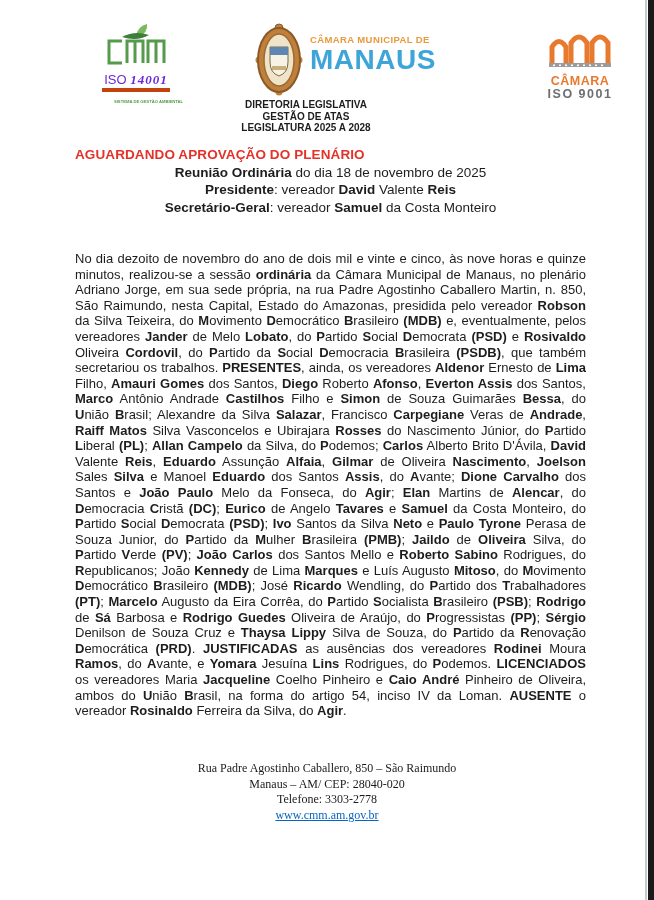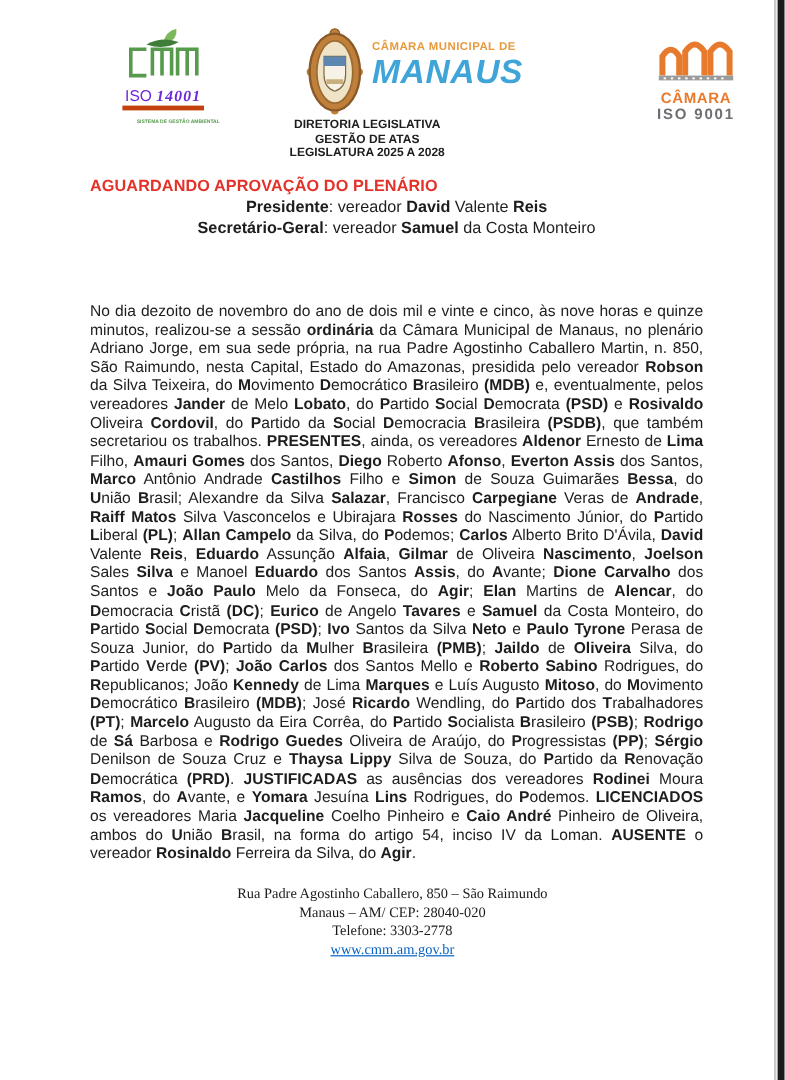--- a/index.html
+++ b/index.html
@@ -13,39 +13,39 @@
   .logo-left{position:absolute;left:82px;top:24px;width:108px;text-align:center;}
   .iso14001-text{color:#6d28d9;font-size:13px;line-height:14px;margin-top:-2px;
                  border-bottom:4px solid #c2410c;display:inline-block;padding:0 2px 1px;}
   .iso14001-text .num{font-family:"Liberation Serif",serif;font-style:italic;font-weight:bold;letter-spacing:1px;}
   .iso14001-sub{color:#569a4c;font-weight:bold;font-size:8px;line-height:8px;white-space:nowrap;
                 display:inline-block;transform:scale(0.52);transform-origin:center top;margin-top:1px;}
 
   .logo-center{position:absolute;left:255px;top:22px;display:flex;align-items:flex-start;gap:7px;}
   .logo-center-text{margin-top:13px;text-align:left;}
   .cmm-top{color:#e89a3c;font-weight:bold;font-size:9.5px;letter-spacing:0.4px;line-height:10px;}
-  .cmm-name{color:#3fa5d8;font-weight:bold;font-size:28px;letter-spacing:0.5px;line-height:27px;margin-top:1px;font-style:italic;}
+  .cmm-name{color:#3fa5d8;font-weight:bold;font-size:28px;letter-spacing:0.5px;line-height:27px;margin-top:1px;}
 
   .logo-right{position:absolute;left:538px;top:28px;width:84px;text-align:center;}
   .iso9001-camara{color:#e87a2e;font-weight:bold;font-size:12.5px;letter-spacing:0.5px;line-height:13px;margin-top:1px;}
   .iso9001-iso{color:#6d6e71;font-weight:bold;font-size:12.5px;letter-spacing:1.5px;line-height:13px;}
 
   
   .department{position:absolute;top:99px;left:0;width:612px;text-align:center;
               font-size:10px;font-weight:bold;line-height:11.5px;color:#1d1d1d;}
   .status{position:absolute;left:75px;top:147px;font-size:13.5px;font-weight:bold;color:#e33229;letter-spacing:0.1px;}
   .meeting{position:absolute;left:75px;top:164px;width:511px;text-align:center;
            font-size:13.5px;line-height:17.4px;color:#1d1d1d;}
 
   
   .minutes{position:absolute;left:75px;top:251px;width:511px;font-size:13px;line-height:15.6px;
            text-align:justify;color:#1d1d1d;}
 
   
-  .footer{position:absolute;left:0;top:737px;width:654px;text-align:center;
+  .footer{position:absolute;left:0;top:761px;width:654px;text-align:center;
           font-family:"Liberation Serif",serif;font-size:12px;line-height:15.6px;color:#1a1a1a;}
   .footer a{color:#0563c1;text-decoration:underline;cursor:pointer;}
   b{font-weight:bold;}
 </style>
 </head>
 <body>
 
 <div class="page">
   <div class="edge-line"></div>
   <div class="edge-dark"></div>
@@ -109,20 +109,21 @@
 
   <div class="department">
     <div>DIRETORIA LEGISLATIVA</div>
     <div>GESTÃO DE ATAS</div>
     <div>LEGISLATURA 2025 A 2028</div>
   </div>
 
   <div class="status">AGUARDANDO APROVAÇÃO DO PLENÁRIO</div>
 
   <div class="meeting">
+    <div><b>Reunião Ordinária</b><span> do dia 18 de novembro de 2025</span></div>
     <div><b>Presidente</b><span>: vereador </span><b>David</b><span> Valente </span><b>Reis</b></div>
     <div><b>Secretário-Geral</b><span>: vereador </span><b>Samuel</b><span> da Costa Monteiro</span></div>
   </div>
 
   <div class="minutes"><span>No dia dezoito de novembro do ano de dois mil e vinte e cinco, às nove horas e quinze minutos, realizou-se a sessão </span><b>ordinária</b><span> da Câmara Municipal de Manaus, no plenário Adriano Jorge, em sua sede própria, na rua Padre Agostinho Caballero Martin, n. 850, São Raimundo, nesta Capital, Estado do Amazonas, presidida pelo vereador </span><b>Robson</b><span> da Silva Teixeira, do </span><b>M</b><span>ovimento </span><b>D</b><span>emocrático </span><b>B</b><span>rasileiro </span><b>(MDB)</b><span> e, eventualmente, pelos vereadores </span><b>Jander</b><span> de Melo </span><b>Lobato</b><span>, do </span><b>P</b><span>artido </span><b>S</b><span>ocial </span><b>D</b><span>emocrata </span><b>(PSD)</b><span> e </span><b>Rosivaldo</b><span> Oliveira </span><b>Cordovil</b><span>, do </span><b>P</b><span>artido da </span><b>S</b><span>ocial </span><b>D</b><span>emocracia </span><b>B</b><span>rasileira </span><b>(PSDB)</b><span>, que também secretariou os trabalhos. </span><b>PRESENTES</b><span>, ainda, os vereadores </span><b>Aldenor</b><span> Ernesto de </span><b>Lima</b><span> Filho, </span><b>Amauri Gomes</b><span> dos Santos, </span><b>Diego</b><span> Roberto </span><b>Afonso</b><span>, </span><b>Everton Assis</b><span> dos Santos, </span><b>Marco</b><span> Antônio Andrade </span><b>Castilhos</b><span> Filho e </span><b>Simon</b><span> de Souza Guimarães </span><b>Bessa</b><span>, do </span><b>U</b><span>nião </span><b>B</b><span>rasil; Alexandre da Silva </span><b>Salazar</b><span>, Francisco </span><b>Carpegiane</b><span> Veras de </span><b>Andrade</b><span>, </span><b>Raiff Matos</b><span> Silva Vasconcelos e Ubirajara </span><b>Rosses</b><span> do Nascimento Júnior, do </span><b>P</b><span>artido </span><b>L</b><span>iberal </span><b>(PL)</b><span>; </span><b>Allan Campelo</b><span> da Silva, do </span><b>P</b><span>odemos; </span><b>Carlos</b><span> Alberto Brito D'Ávila, </span><b>David</b><span> Valente </span><b>Reis</b><span>, </span><b>Eduardo</b><span> Assunção </span><b>Alfaia</b><span>, </span><b>Gilmar</b><span> de Oliveira </span><b>Nascimento</b><span>, </span><b>Joelson</b><span> Sales </span><b>Silva</b><span> e Manoel </span><b>Eduardo</b><span> dos Santos </span><b>Assis</b><span>, do </span><b>A</b><span>vante; </span><b>Dione Carvalho</b><span> dos Santos e </span><b>João Paulo</b><span> Melo da Fonseca, do </span><b>Agir</b><span>; </span><b>Elan</b><span> Martins de </span><b>Alencar</b><span>, do </span><b>D</b><span>emocracia </span><b>C</b><span>ristã </span><b>(DC)</b><span>; </span><b>Eurico</b><span> de Angelo </span><b>Tavares</b><span> e </span><b>Samuel</b><span> da Costa Monteiro, do </span><b>P</b><span>artido </span><b>S</b><span>ocial </span><b>D</b><span>emocrata </span><b>(PSD)</b><span>; </span><b>Ivo</b><span> Santos da Silva </span><b>Neto</b><span> e </span><b>Paulo Tyrone</b><span> Perasa de Souza Junior, do </span><b>P</b><span>artido da </span><b>M</b><span>ulher </span><b>B</b><span>rasileira </span><b>(PMB)</b><span>; </span><b>Jaildo</b><span> de </span><b>Oliveira</b><span> Silva, do </span><b>P</b><span>artido </span><b>V</b><span>erde </span><b>(PV)</b><span>; </span><b>João Carlos</b><span> dos Santos Mello e </span><b>Roberto Sabino</b><span> Rodrigues, do </span><b>R</b><span>epublicanos; João </span><b>Kennedy</b><span> de Lima </span><b>Marques</b><span> e Luís Augusto </span><b>Mitoso</b><span>, do </span><b>M</b><span>ovimento </span><b>D</b><span>emocrático </span><b>B</b><span>rasileiro </span><b>(MDB)</b><span>; José </span><b>Ricardo</b><span> Wendling, do </span><b>P</b><span>artido dos </span><b>T</b><span>rabalhadores </span><b>(PT)</b><span>; </span><b>Marcelo</b><span> Augusto da Eira Corrêa, do </span><b>P</b><span>artido </span><b>S</b><span>ocialista </span><b>B</b><span>rasileiro </span><b>(PSB)</b><span>; </span><b>Rodrigo</b><span> de </span><b>Sá</b><span> Barbosa e </span><b>Rodrigo Guedes</b><span> Oliveira de Araújo, do </span><b>P</b><span>rogressistas </span><b>(PP)</b><span>; </span><b>Sérgio</b><span> Denilson de Souza Cruz e </span><b>Thaysa Lippy</b><span> Silva de Souza, do </span><b>P</b><span>artido da </span><b>R</b><span>enovação </span><b>D</b><span>emocrática </span><b>(PRD)</b><span>. </span><b>JUSTIFICADAS</b><span> as ausências dos vereadores </span><b>Rodinei</b><span> Moura </span><b>Ramos</b><span>, do </span><b>A</b><span>vante, e </span><b>Yomara</b><span> Jesuína </span><b>Lins</b><span> Rodrigues, do </span><b>P</b><span>odemos. </span><b>LICENCIADOS</b><span> os vereadores Maria </span><b>Jacqueline</b><span> Coelho Pinheiro e </span><b>Caio André</b><span> Pinheiro de Oliveira, ambos do </span><b>U</b><span>nião </span><b>B</b><span>rasil, na forma do artigo 54, inciso IV da Loman. </span><b>AUSENTE</b><span> o vereador </span><b>Rosinaldo</b><span> Ferreira da Silva, do </span><b>Agir</b><span>.</span></div>
 
   <div class="footer">
     <div>Rua Padre Agostinho Caballero, 850 – São Raimundo</div>
     <div>Manaus – AM/ CEP: 28040-020</div>
     <div>Telefone: 3303-2778</div>

